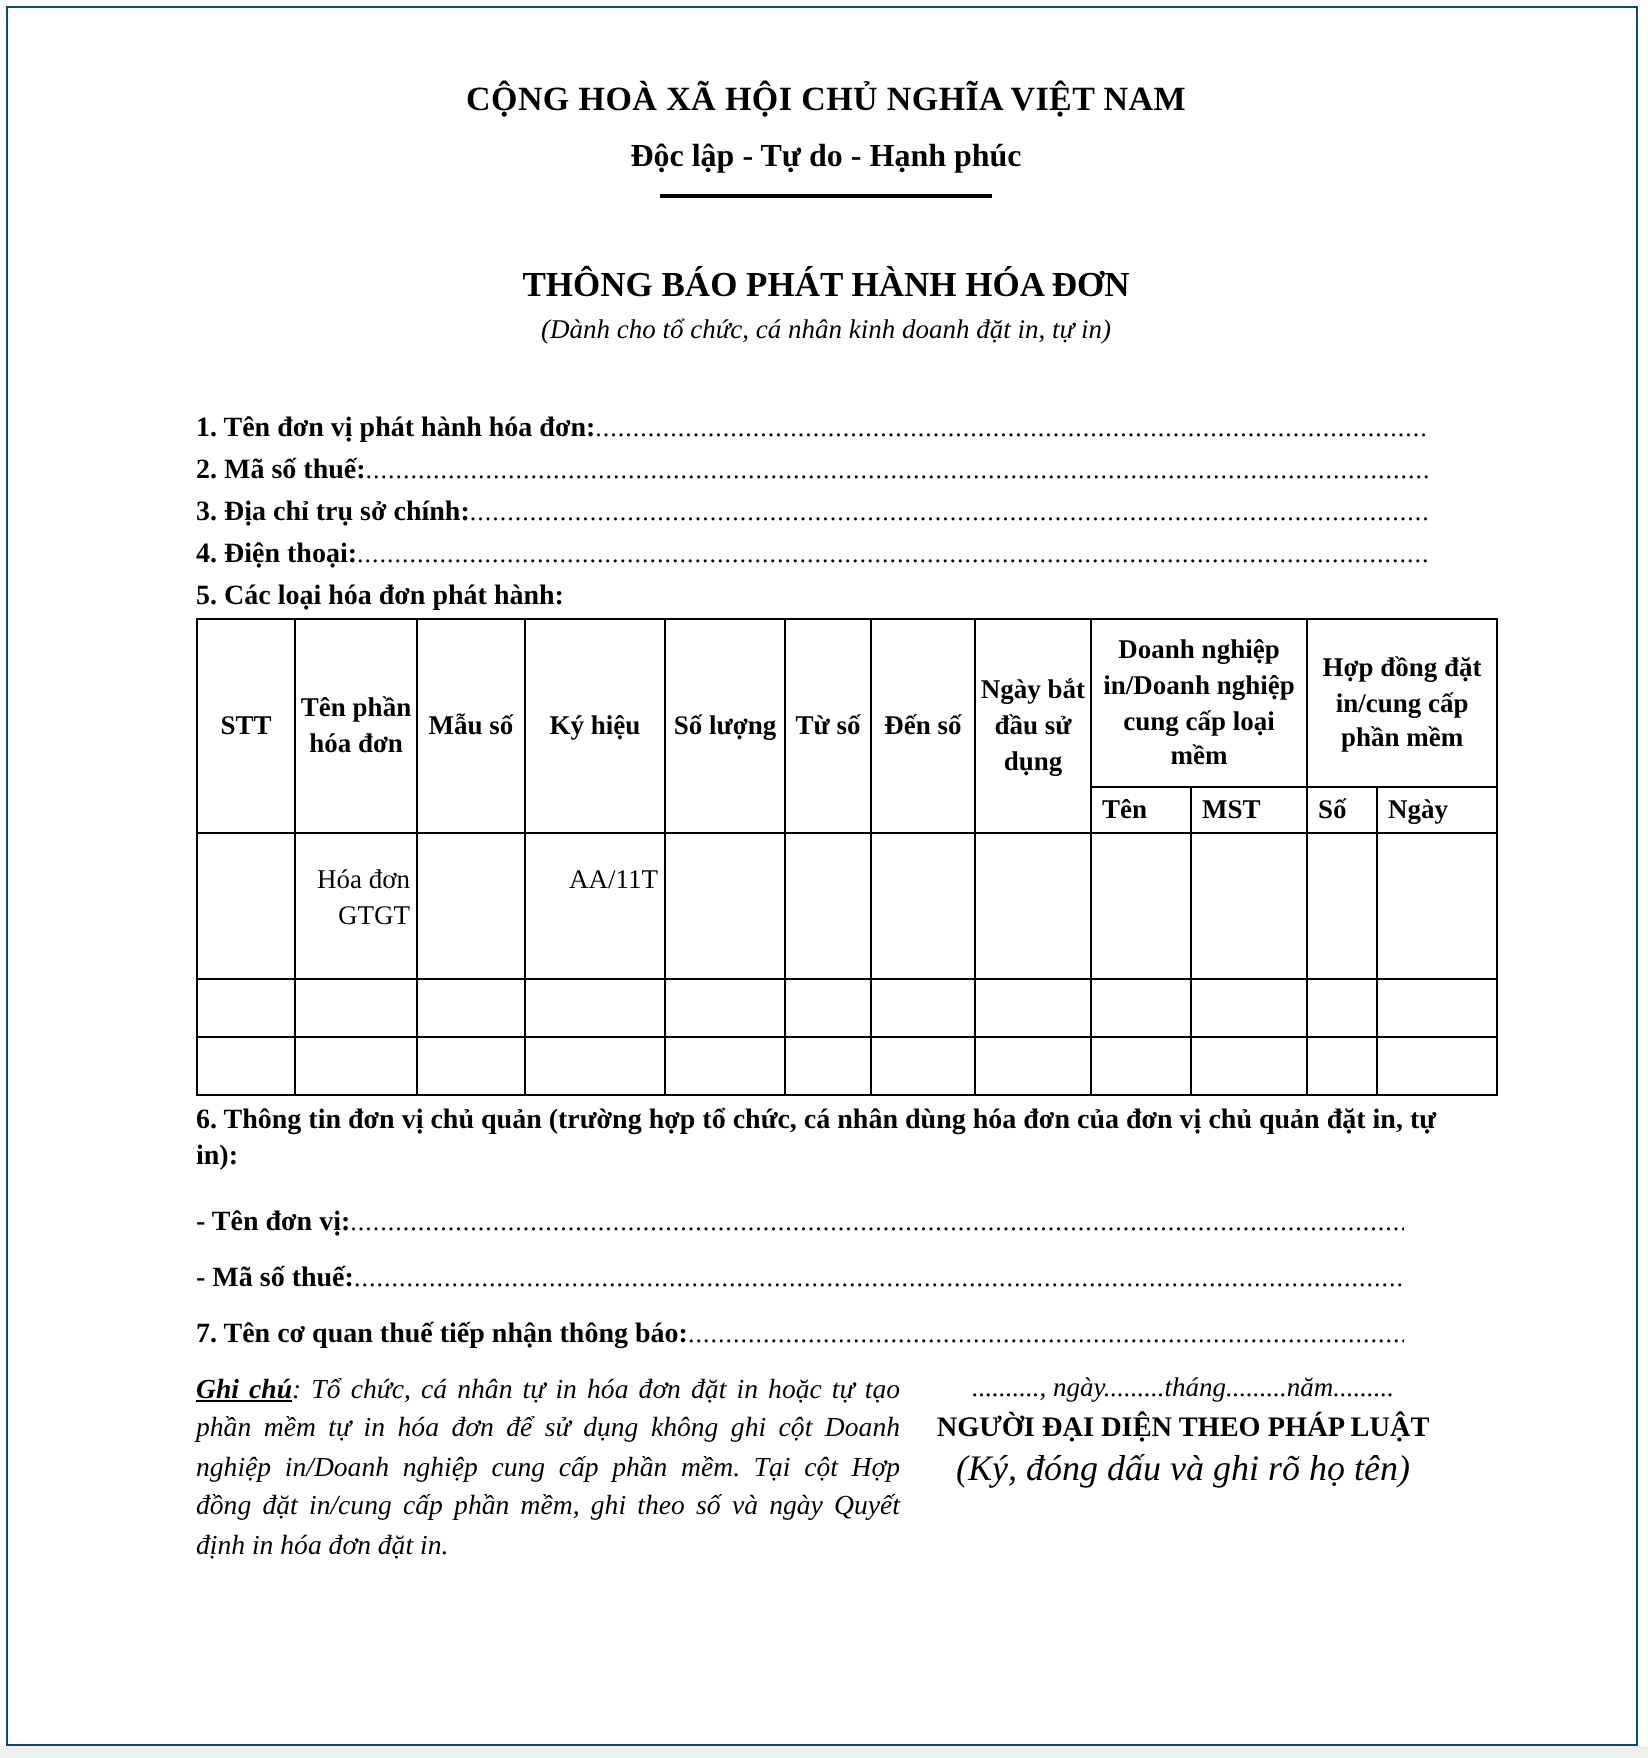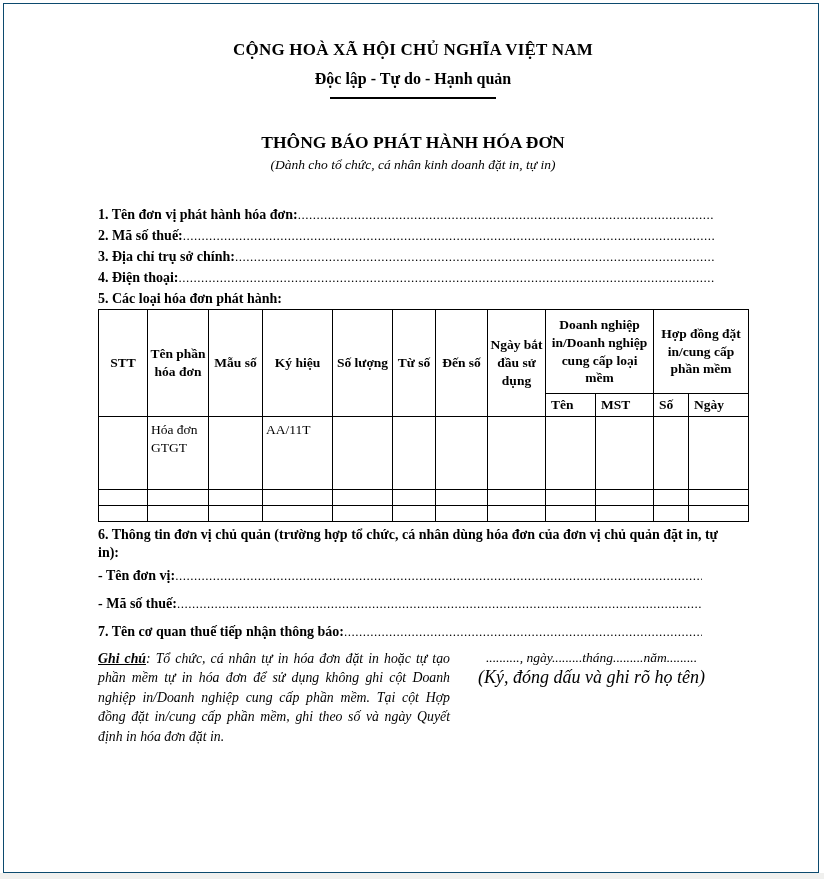--- a/index.html
+++ b/index.html
@@ -26,49 +26,49 @@
   .field-line { display: flex; align-items: baseline; width: 616px; height: 21px; font-size: 14px; }
   .field-line.narrow { width: 604px; }
   .field-label { font-weight: bold; white-space: nowrap; line-height: 21px; }
   .dots-fill { flex: 1 1 0; min-width: 0; overflow: hidden; white-space: nowrap; font-size: 13px; letter-spacing: 0.5px; }
 
   
   table.invoice { border-collapse: collapse; table-layout: fixed; width: 650px; }
   table.invoice th, table.invoice td { border: 1px solid #000; }
   table.invoice th { font-size: 13.5px; font-weight: bold; text-align: center; vertical-align: middle; padding: 2px; line-height: 1.3; }
   table.invoice th.sub { text-align: left; padding-left: 5px; vertical-align: middle; }
-  table.invoice td { font-size: 13.5px; text-align: left; vertical-align: top; padding: 4px 3px; line-height: 1.35; }
+  table.invoice td { font-size: 13.5px; text-align: right; vertical-align: top; padding: 14px 3px; line-height: 1.35; }
   tr.hdr-main { height: 84px; }
   tr.hdr-sub  { height: 19px; }
   tr.row-main { height: 73px; }
   tr.row-empty { height: 16px; }
 
   
   .section6-heading { width: 640px; font-size: 14px; font-weight: bold; line-height: 18.5px; margin-top: 4px; }
-  .mt10 { margin-top: 2px; }
+  .mt10 { margin-top: 12px; }
   .mt7 { margin-top: 7px; }
 
   
   .footer { display: flex; width: 720px; margin-top: 7px; }
   .note-block { width: 352px; font-style: italic; font-size: 13.8px; line-height: 19.5px; text-align: justify; }
   .note-label { font-weight: bold; text-decoration: underline; }
   .sig-block { flex: 1 1 0; text-align: center; padding-right: 85px; }
   .sig-date { font-style: italic; font-size: 13.5px; line-height: 17px; }
   .sig-title { font-weight: bold; font-size: 14.2px; line-height: 18px; margin-top: 3px; }
   .sig-note { font-style: italic; font-size: 18px; line-height: 18px; margin-top: 2px; }
 </style>
 </head>
 <body>
 
 <div class="page">
   <div class="content">
 
     <div class="doc-header">
       <div class="national-title">CỘNG HOÀ XÃ HỘI CHỦ NGHĨA VIỆT NAM</div>
-      <div class="motto">Độc lập - Tự do - Hạnh quản</div>
+      <div class="motto">Độc lập - Tự do - Hạnh phúc</div>
       <div class="motto-rule"></div>
     </div>
 
     <div class="doc-title">THÔNG BÁO PHÁT HÀNH HÓA ĐƠN</div>
     <div class="doc-subtitle">(Dành cho tổ chức, cá nhân kinh doanh đặt in, tự in)</div>
 
     <div class="fields-group">
       <div class="field-line">
         <span class="field-label">1. Tên đơn vị phát hành hóa đơn:</span>
         <span class="dots-fill">..........................................................................................................................................................................................................................................................</span>
@@ -183,19 +183,20 @@
       <span class="field-label">7. Tên cơ quan thuế tiếp nhận thông báo:</span>
       <span class="dots-fill">..........................................................................................................................................................................................................................................................</span>
     </div>
 
     <div class="footer">
       <div class="note-block">
         <span class="note-label">Ghi chú</span><span>: Tổ chức, cá nhân tự in hóa đơn đặt in hoặc tự tạo phần mềm tự in hóa đơn để sử dụng không ghi cột Doanh nghiệp in/Doanh nghiệp cung cấp phần mềm. Tại cột Hợp đồng đặt in/cung cấp phần mềm, ghi theo số và ngày Quyết định in hóa đơn đặt in.</span>
       </div>
       <div class="sig-block">
         <div class="sig-date">.........., ngày.........tháng.........năm.........</div>
+        <div class="sig-title">NGƯỜI ĐẠI DIỆN THEO PHÁP LUẬT</div>
         <div class="sig-note">(Ký, đóng dấu và ghi rõ họ tên)</div>
       </div>
     </div>
 
   </div>
 </div>
 <div class="bottom-strip"></div>
 
 </body></html>

